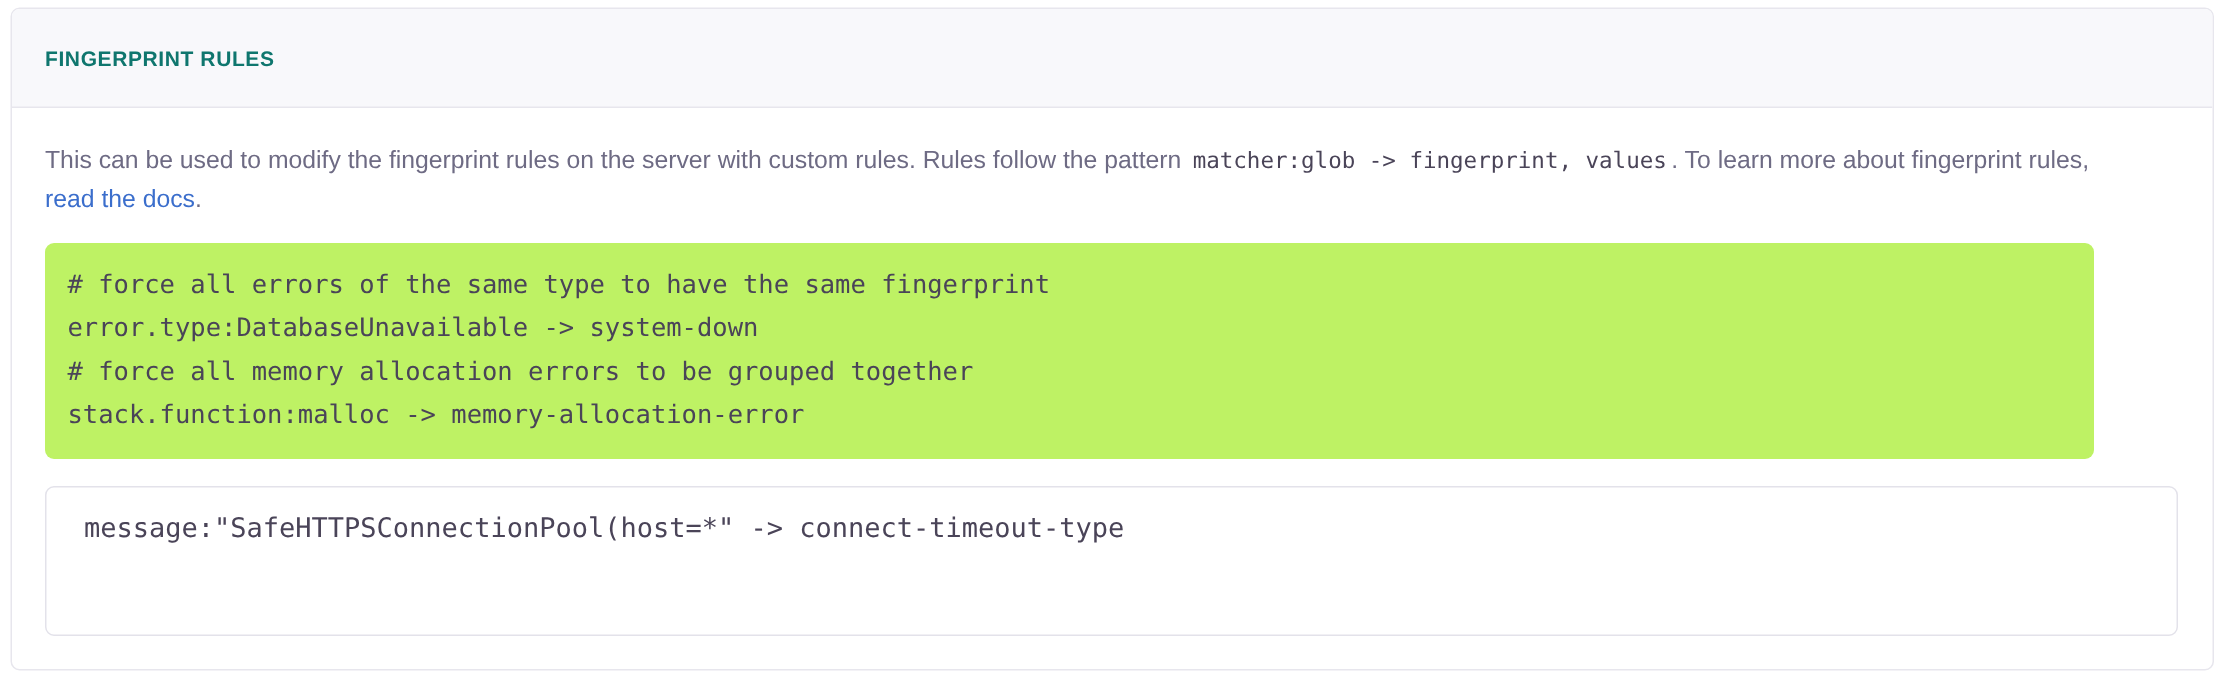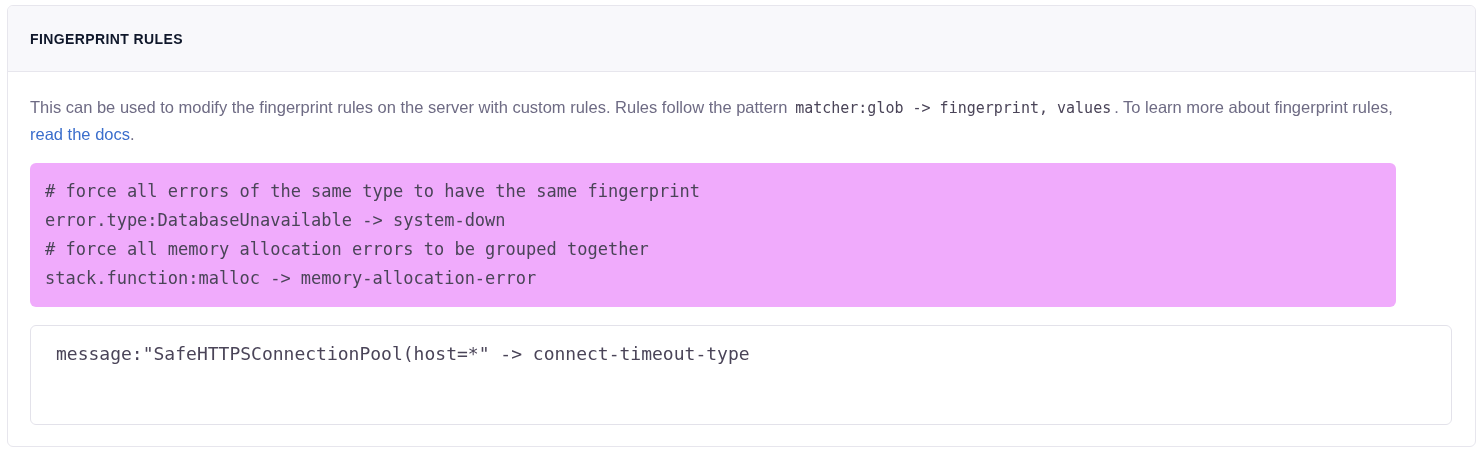--- a/index.html
+++ b/index.html
@@ -34,21 +34,21 @@
     border-bottom: 1px solid #e7e6ed;
     display: flex;
     align-items: center;
     padding: 0 22px;
   }
 
   .panel-header-title {
     font-size: 14px;
     font-weight: bold;
     letter-spacing: 0.4px;
-    color: #0f172a;
+    color: #0f766e;
     text-transform: uppercase;
   }
 
   .panel-body {
     padding: 22px 22px 16px 22px;
   }
 
   .description {
     font-size: 16.5px;
     line-height: 26px;
@@ -67,21 +67,21 @@
 
   .doc-link {
     color: #3b6ecc;
     text-decoration: none;
   }
 
   .code-block {
     margin: 0 0 18px 0;
     width: 1366px;
     box-sizing: border-box;
-    background: #f0abfc;
+    background: #bef264;
     border-radius: 6px;
     padding: 14px 14px 14px 15px;
     font-family: "DejaVu Sans Mono", monospace;
     font-size: 17px;
     line-height: 29px;
     color: #4a4458;
     white-space: pre;
     overflow: hidden;
   }
 

